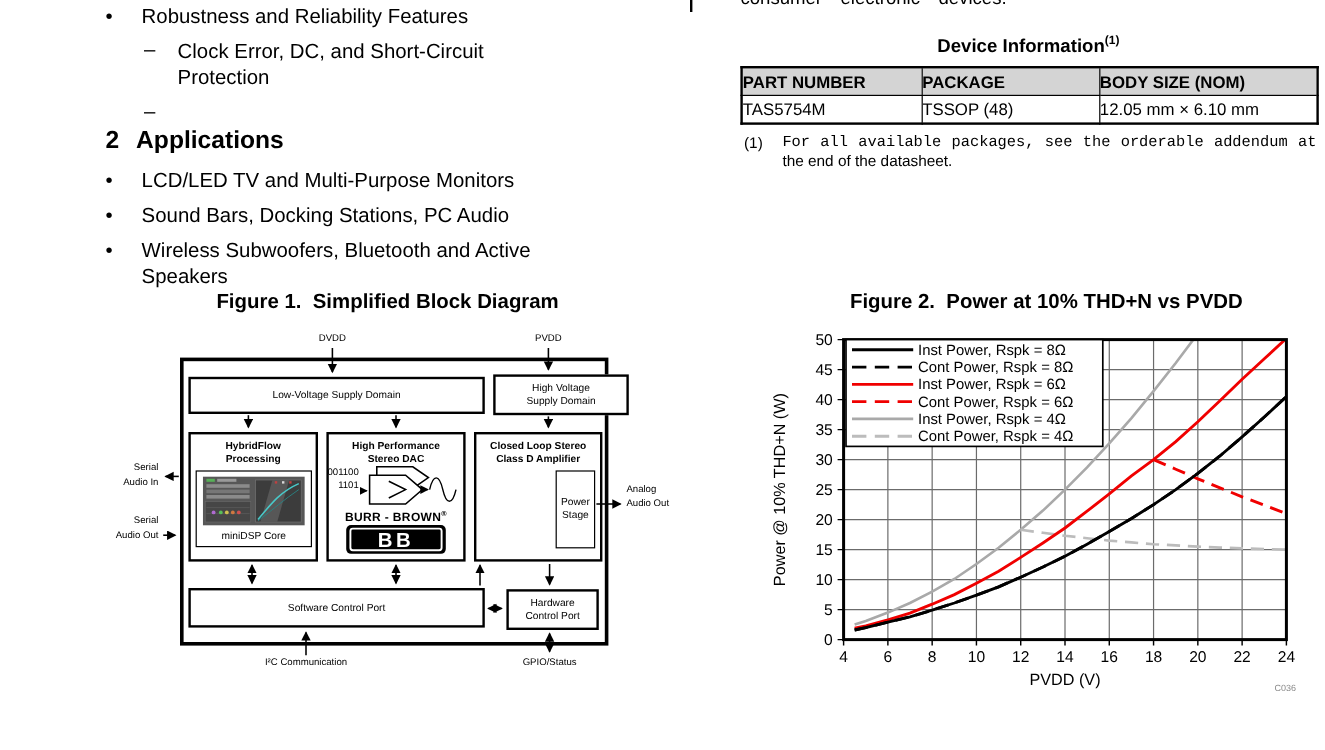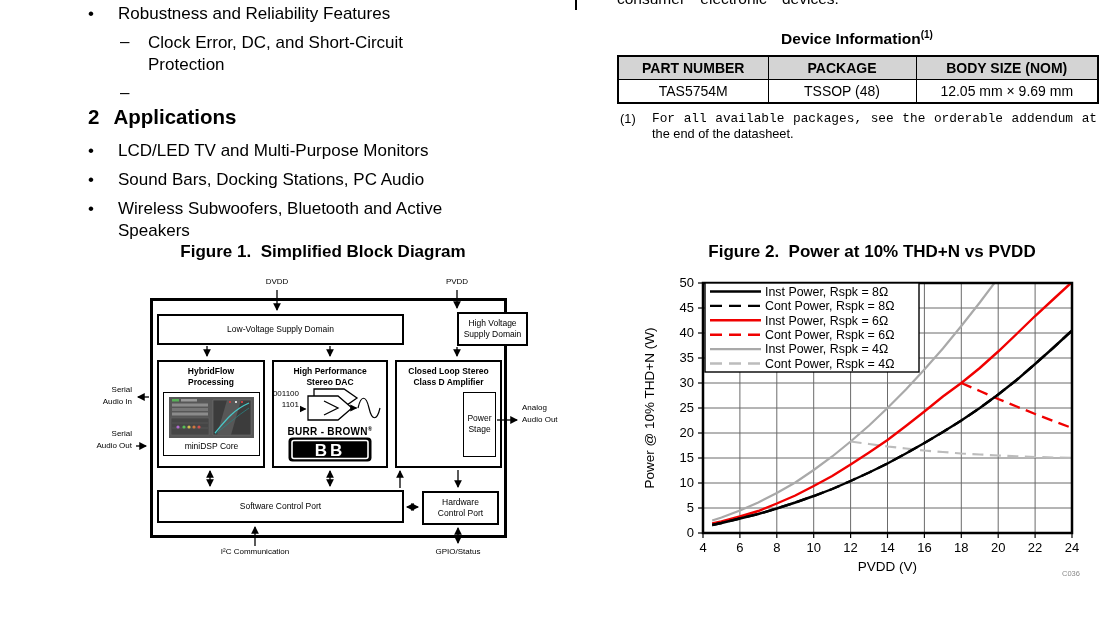--- a/index.html
+++ b/index.html
@@ -10,21 +10,21 @@
   .bullet-row{position:relative;padding-left:30px;font-size:17px;line-height:22px;margin-bottom:7px;}
   .bullet-row .mark{position:absolute;left:0;top:0;}
   .sub-row{position:relative;padding-left:28px;font-size:17px;line-height:22px;margin-bottom:7px;}
   .sub-row .mark{position:absolute;left:0;top:-1px;}
   .h2{display:flex;gap:14px;font-size:20.5px;font-weight:bold;}
   .figcap{font-weight:bold;font-size:17px;text-align:center;white-space:pre;}
   
   .devtitle{font-weight:bold;font-size:15.5px;text-align:center;}
   .devtitle sup{font-size:10px;}
   table.devtable{border-collapse:collapse;table-layout:fixed;}
-  table.devtable th,table.devtable td{border:1.5px solid #000;font-size:14px;text-align:center;
+  table.devtable th,table.devtable td{border:1.5px solid #000;font-size:14px;text-align:left;
         height:22px;padding:0;overflow:hidden;}
   table.devtable{border:2px solid #000;}
   table.devtable th{background:#d4d4d4;font-weight:bold;}
   .footnote{font-size:12.8px;line-height:14.5px;}
   .fn-marker{position:absolute;left:3px;top:0;}
   .fn-body{margin-left:35px;}
   .just{text-align:justify;text-align-last:justify;font-family:Liberation Mono, monospace;}
   
   .dbox{position:absolute;border:2px solid #000;background:#fff;box-sizing:border-box;}
   .dbox.thin{border-width:1.5px;}
@@ -98,41 +98,41 @@
       </colgroup>
     <tbody>
         <tr>
       <th>PART NUMBER</th>
       <th>PACKAGE</th>
       <th>BODY SIZE (NOM)</th>
     </tr>
     <tr>
       <td>TAS5754M</td>
       <td>TSSOP (48)</td>
-      <td>12.05 mm × 9.69 mm</td>
+      <td>12.05 mm × 6.10 mm</td>
     </tr>
   </tbody>
     </table>
   <div class="footnote abs" style="left:617px;top:112px;width:480px;">
     <span class="fn-marker">(1)</span>
     <div class="fn-body">
       <div class="just">For all available packages, see the orderable addendum at</div>
       <div>the end of the datasheet.</div>
     </div>
   </div>
 
   <div class="dbox outer" style="left:150px;top:298px;width:357px;height:240px;"></div>
 
   <div class="dlab tiny" style="left:255px;top:276px;width:44px;">DVDD</div>
   <div class="dlab tiny" style="left:435px;top:276px;width:44px;">PVDD</div>
 
   <div class="dbox" style="left:157px;top:314px;width:247px;height:31px;">
     <div class="dlab" style="left:0;top:0;width:100%;line-height:27px;">Low-Voltage Supply Domain</div>
   </div>
-  <div class="dbox" style="left:411px;top:312px;width:71px;height:34px;margin-left:46px;">
+  <div class="dbox" style="left:411px;top:312px;width:113px;height:34px;">
     <div class="dlab" style="left:0;top:4px;width:100%;">
       <span style="display:block">High Voltage</span>
       <span style="display:block">Supply Domain</span>
     </div>
   </div>
 
   <div class="dbox" style="left:157px;top:360px;width:108px;height:108px;">
     <div class="dlab b" style="left:0;top:4px;width:100%;">
       <span style="display:block">HybridFlow</span>
       <span style="display:block">Processing</span>

